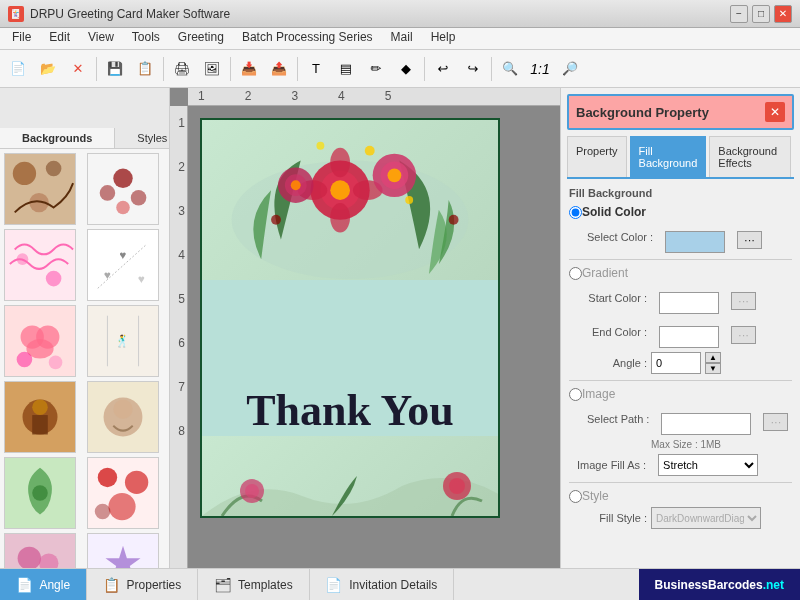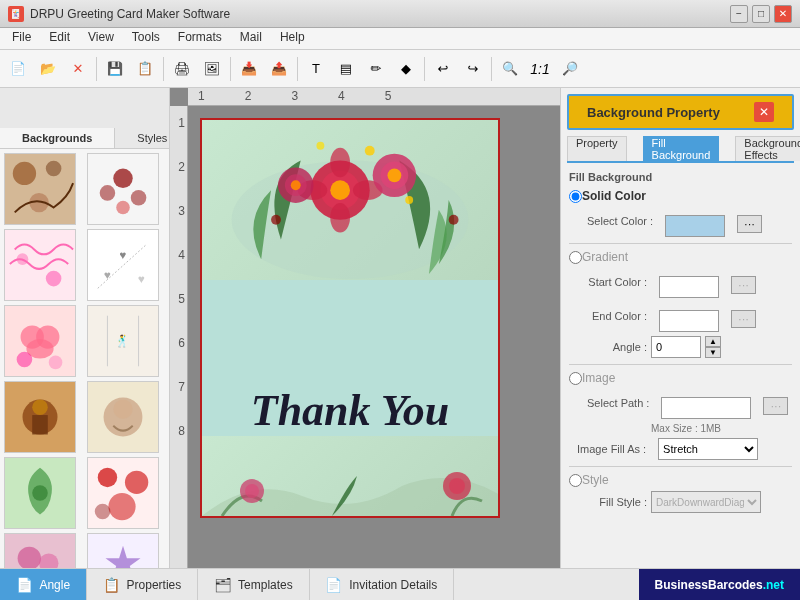--- a/index.html
+++ b/index.html
@@ -117,23 +117,22 @@
       position: absolute; top: 18px; left: 0; width: 18px; bottom: 0;
       background: #e0e0e0; border-right: 1px solid #aaa;
       display: flex; flex-direction: column; align-items: flex-end; padding-right: 2px;
       font-size: 9px; color: #555; overflow: hidden;
     }
     #card-canvas {
       position: absolute;
       top: 30px; left: 30px;
       width: 300px; height: 400px;
       background: #b8e0d8;
-      border: 2px solid #b91c1c;
+      border: 2px solid #14532d;
       overflow: hidden;
-      font-style: italic;
     }
     .card-inner {
       width: 100%; height: 100%;
       display: flex; flex-direction: column; align-items: center; justify-content: center;
       position: relative;
     }
     .floral-top {
       position: absolute; top: 0; left: 0; right: 0; height: 160px;
       background: linear-gradient(135deg, #c8e8d0, #b8d8c0);
       display: flex; align-items: center; justify-content: center;
@@ -154,52 +153,52 @@
 
     
     #right-panel {
       width: 240px;
       background: #f0f0f0;
       border-left: 1px solid #ccc;
       display: flex;
       flex-direction: column;
     }
     #bg-property-header {
-      background: #eab308;
+      background: #fca5a5;
       border: 2px solid #4a9eda;
       margin: 6px;
-      padding: 6px 18px;
+      padding: 6px 7px;
       display: flex;
       align-items: center;
       justify-content: space-between;
       border-radius: 2px;
     }
     #bg-property-header span { font-size: 13px; font-weight: bold; color: #333; }
     #bg-property-header .close-btn {
       width: 20px; height: 20px;
       background: #e74c3c; color: white;
       border: none; cursor: pointer;
       display: flex; align-items: center; justify-content: center;
       font-size: 12px; border-radius: 2px;
     }
 
     #right-tabs {
       display: flex;
       border-bottom: 2px solid #4a9eda;
       margin: 0 6px;
     }
     .right-tab {
-      padding: 0 8px;
+      padding: 8px 8px;
       cursor: pointer;
       font-size: 11px;
       color: #333;
       border: 1px solid #ccc;
       border-bottom: none;
       background: #e8e8e8;
-      margin-right: 16px;
+      margin-right: 3px;
     }
     .right-tab.active {
       background: #4a9eda;
       color: white;
       border-color: #4a9eda;
     }
 
     #right-content {
       padding: 8px;
       flex: 1;
@@ -284,21 +283,22 @@
     <button class="win-btn">□</button>
     <button class="win-btn close">✕</button>
   </div>
 </div>
 
 <div id="menubar">
   <span class="menu-item">File</span>
   <span class="menu-item">Edit</span>
   <span class="menu-item">View</span>
   <span class="menu-item">Tools</span>
-  <span class="menu-item">Formats</span>
+  <span class="menu-item">Greeting</span>
+  <span class="menu-item">Batch Processing Series</span>
   <span class="menu-item">Mail</span>
   <span class="menu-item">Help</span>
 </div>
 
 <div id="toolbar">
   <button class="toolbar-btn">📄</button>
   <button class="toolbar-btn">📂</button>
   <button class="toolbar-btn" style="color:#e74c3c;">✕</button>
   <div class="toolbar-sep"></div>
   <button class="toolbar-btn">💾</button>

